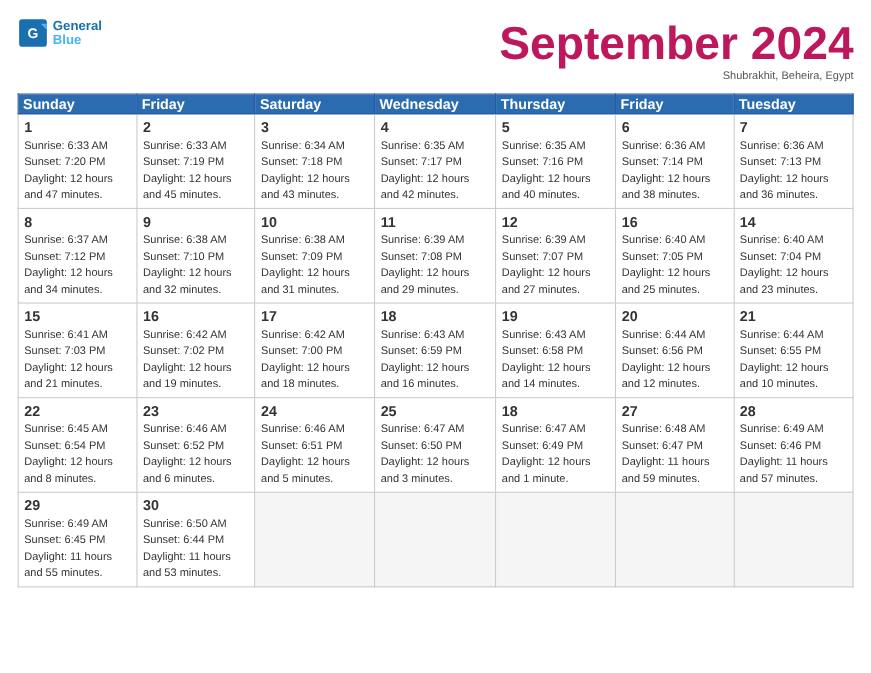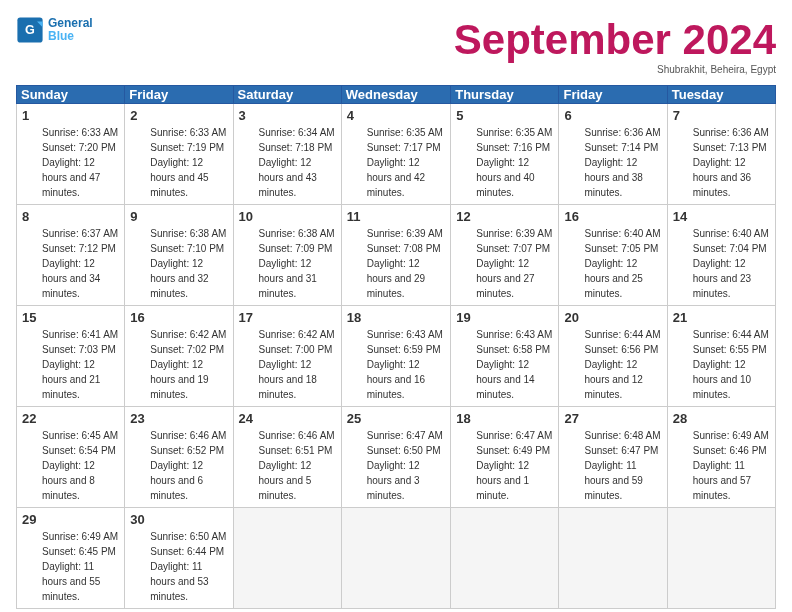--- a/index.html
+++ b/index.html
@@ -76,21 +76,20 @@
     .day-num {
       font-size: 13px;
       font-weight: bold;
       display: block;
       margin-bottom: 2px;
     }
     .day-info {
       font-size: 10px;
       line-height: 1.5;
       color: #333;
-      margin-left: 20px;
     }
     tr.week-row td {
       height: 82px;
     }
   </style>
 </head>
 <body>
 
 <div class="header">
   <div class="logo">

